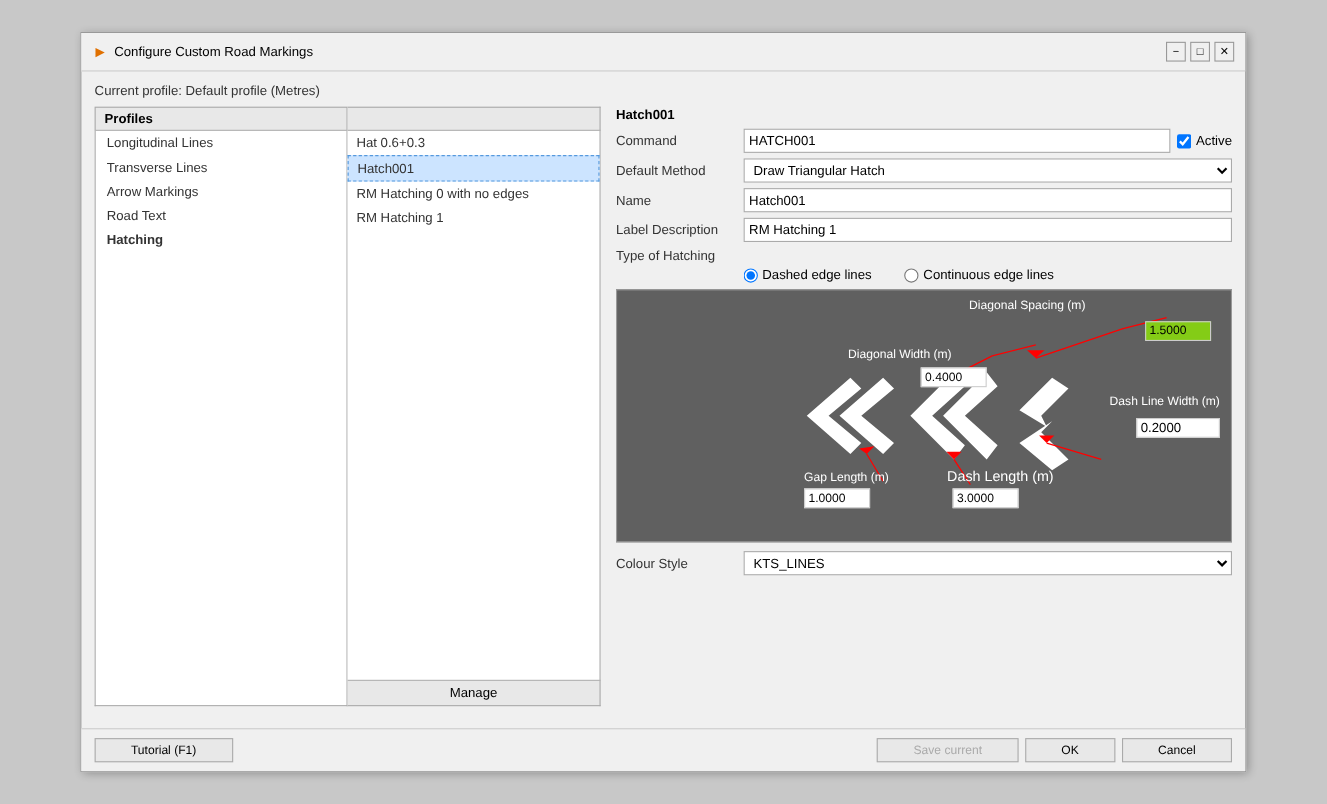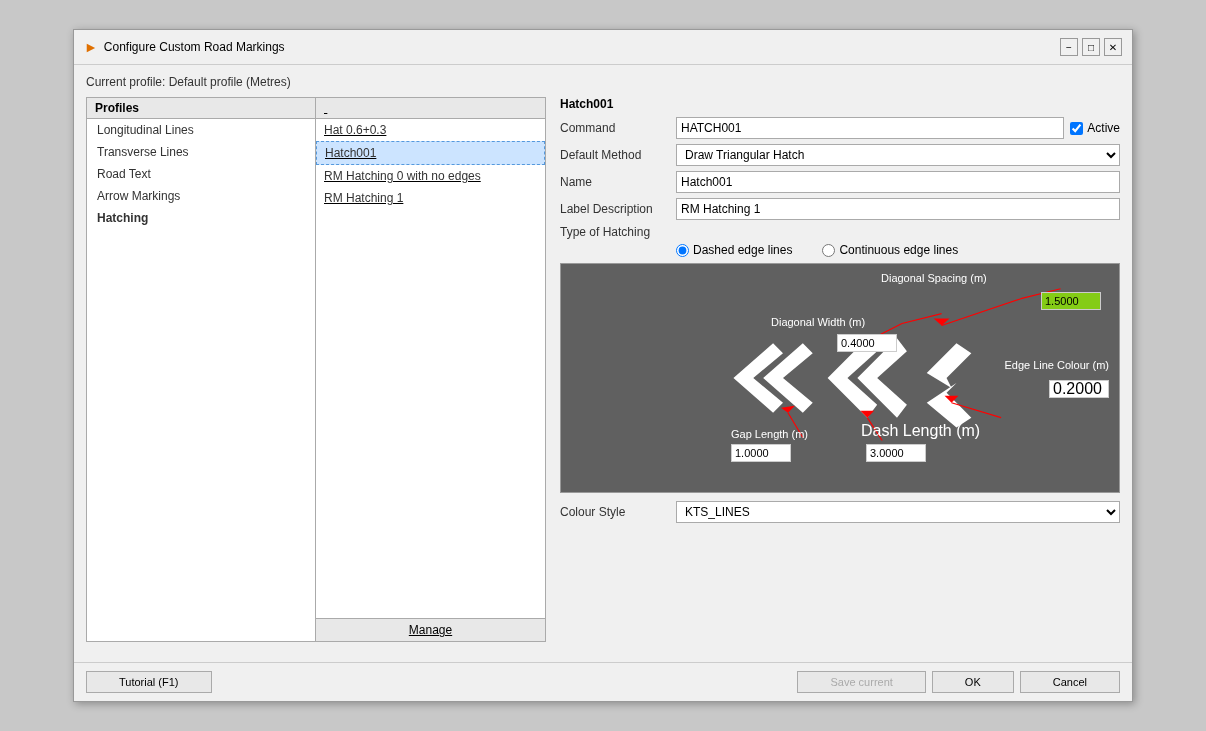--- a/index.html
+++ b/index.html
@@ -236,27 +236,27 @@
   <div class="content">
     <div class="profile-line">Current profile: Default profile (Metres)</div>
 
     <div class="panels-row">
 
       <div class="nav-panel">
         <div class="panel-header">Profiles</div>
         <div class="nav-list">
           <div class="nav-item">Longitudinal Lines</div>
           <div class="nav-item">Transverse Lines</div>
+          <div class="nav-item">Arrow Markings</div>
           <div class="nav-item">Road Text</div>
-          <div class="nav-item">Arrow Markings</div>
           <div class="nav-item selected-hatching">Hatching</div>
         </div>
       </div>
 
-      <div class="nav-panel" style="flex:none; width:230px;text-decoration:underline;">
+      <div class="nav-panel" style="flex:none; width:230px;">
         <div class="panel-header" style="border-left:none;">&nbsp;</div>
         <div class="profile-list">
           <div class="profile-item">Hat 0.6+0.3</div>
           <div class="profile-item selected">Hatch001</div>
           <div class="profile-item">RM Hatching 0 with no edges</div>
           <div class="profile-item">RM Hatching 1</div>
         </div>
         <div class="manage-btn">Manage</div>
       </div>
 
@@ -351,32 +351,32 @@
             <input type="text" value="0.4000" style="width: 60px; height: 18px; font-size: 11px; border: 1px solid rgb(204, 204, 204); padding: 1px 3px; background: rgb(255, 255, 255);">
           </div>
 
           <div style="position:absolute; bottom:52px; left:170px; color:#fff; font-size:11px;">
             <span>Gap Length (m)</span>
           </div>
           <div style="position:absolute; bottom:30px; left:170px;">
             <input type="text" value="1.0000" style="width: 60px; height: 18px; font-size: 11px; border: 1px solid rgb(204, 204, 204); padding: 1px 3px; background: rgb(255, 255, 255);">
           </div>
 
-          <div style="position:absolute; bottom:52px; left:300px; color:#fff; font-size:16px;">
+          <div style="position:absolute; bottom:52px; left:300px; color:#fff; font-size:13px;">
             <span>Dash Length (m)</span>
           </div>
           <div style="position:absolute; bottom:30px; left:305px;">
             <input type="text" value="3.0000" style="width: 60px; height: 18px; font-size: 11px; border: 1px solid rgb(204, 204, 204); padding: 1px 3px; background: rgb(255, 255, 255);">
           </div>
 
           <div style="position:absolute; top:95px; right:10px; color:#fff; font-size:11px; text-align:right;">
-            <span>Edge Line Colour (m)</span>
+            <span>Dash Line Width (m)</span>
           </div>
           <div style="position:absolute; top:116px; right:10px;">
-            <input type="text" value="0.2000" style="width: 60px; height: 18px; font-size: 16px; border: 1px solid rgb(204, 204, 204); padding: 1px 3px; background: rgb(255, 255, 255);">
+            <input type="text" value="0.2000" style="width: 76px; height: 18px; font-size: 12px; border: 1px solid rgb(204, 204, 204); padding: 1px 3px; background: rgb(255, 255, 255);">
           </div>
         </div>
 
         <div style="display:grid; grid-template-columns:110px 1fr; gap:5px 6px; align-items:center;">
           <span class="form-label">Colour Style</span>
           <select class="form-select">
             <option>KTS_LINES</option>
           </select>
         </div>
       </div>

